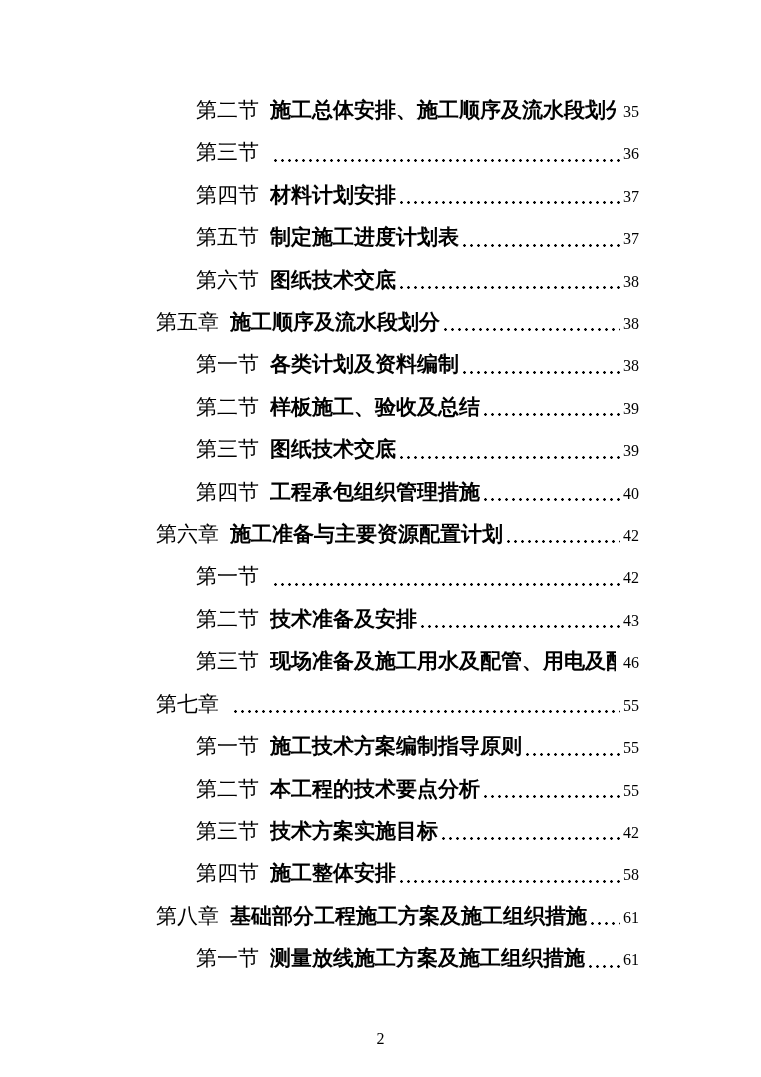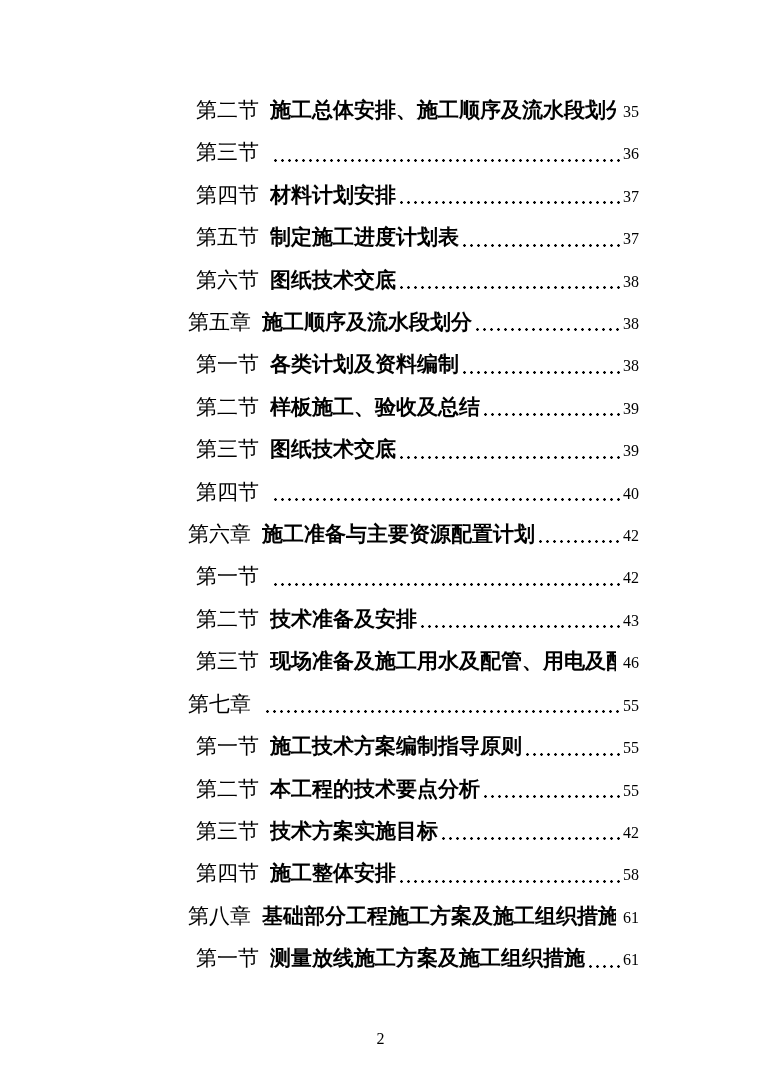--- a/index.html
+++ b/index.html
@@ -24,21 +24,21 @@
   }
   .toc-row {
     display: flex;
     align-items: baseline;
     padding-right: 122px;
     box-sizing: border-box;
     white-space: nowrap;
   }
   .toc-row span { line-height: 41.4px; }
   .toc-row.section { padding-left: 196px; }
-  .toc-row.chapter { padding-left: 156px; margin-left: 32px; }
+  .toc-row.chapter { padding-left: 156px; }
   .toc-label {
     flex: none;
     font-size: 21px;
     font-weight: normal;
     margin-right: 11px;
   }
   .toc-title {
     flex: 0 1 auto;
     min-width: 0;
     overflow: hidden;
@@ -125,20 +125,21 @@
     <span class="toc-page">39</span>
   </div>
       <div class="toc-row section">
     <span class="toc-label">第三节</span>
     <span class="toc-title">图纸技术交底</span>
     <span class="toc-leader"></span>
     <span class="toc-page">39</span>
   </div>
       <div class="toc-row section">
     <span class="toc-label">第四节</span>
+    <span class="toc-title">工程承包组织管理措施</span>
     <span class="toc-leader"></span>
     <span class="toc-page">40</span>
   </div>
       <div class="toc-row chapter">
     <span class="toc-label">第六章</span>
     <span class="toc-title">施工准备与主要资源配置计划</span>
     <span class="toc-leader"></span>
     <span class="toc-page">42</span>
   </div>
       <div class="toc-row section">

